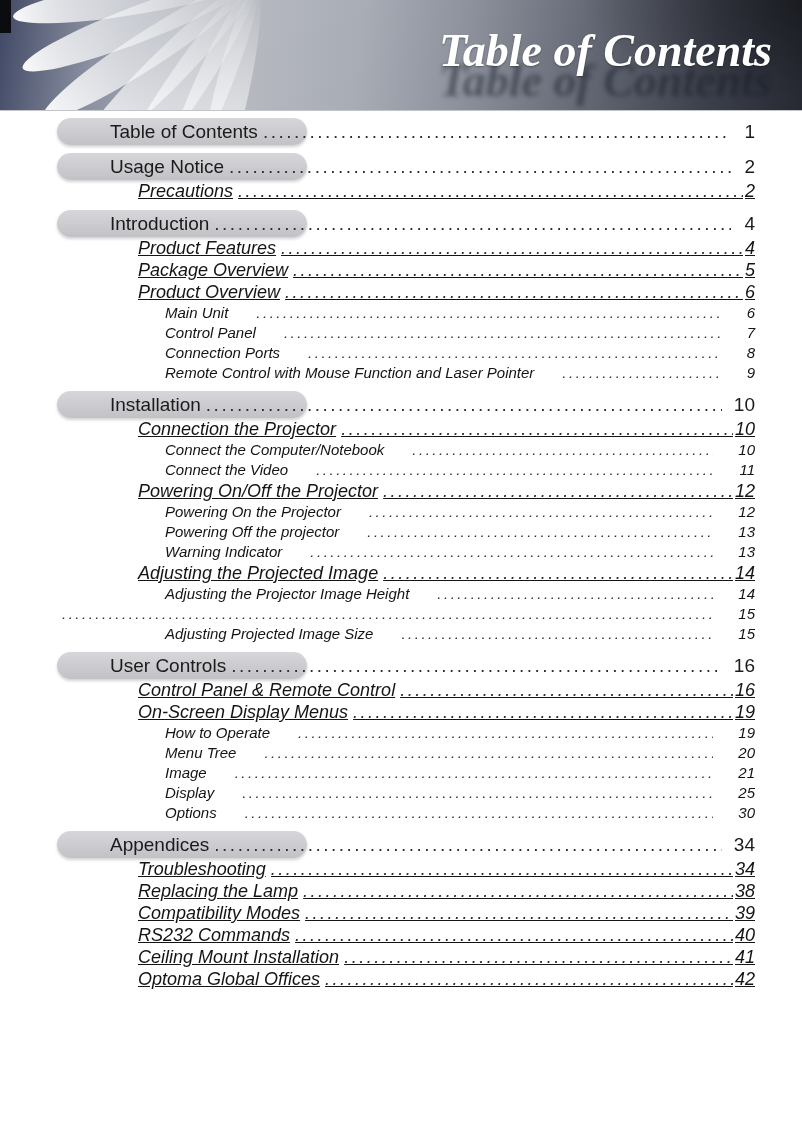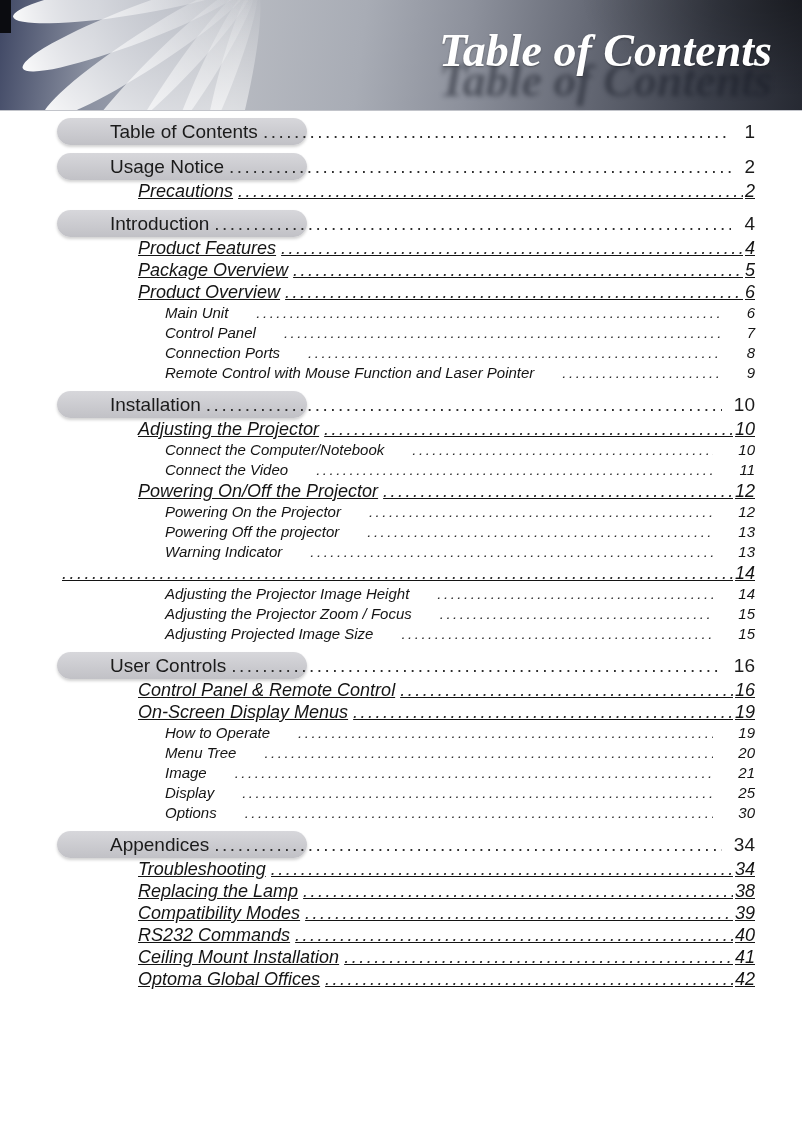--- a/index.html
+++ b/index.html
@@ -199,21 +199,21 @@
         </div>
       </div>
       <div class="toc-section">
         <div class="row l1">
           <span class="pill"></span>
           <span class="lbl">Installation</span>
           <span class="leader"></span>
           <span class="pg">10</span>
         </div>
         <div class="row l2">
-          <span class="lbl">Adjusting the Projector</span>
+          <span class="lbl">Connection the Projector</span>
           <span class="leader"></span>
           <span class="pg">10</span>
         </div>
         <div class="row l3">
           <span class="lbl">Connect the Computer/Notebook</span>
           <span class="leader"></span>
           <span class="pg">10</span>
         </div>
         <div class="row l3">
           <span class="lbl">Connect the Video</span>
@@ -234,30 +234,30 @@
           <span class="lbl">Powering Off the projector</span>
           <span class="leader"></span>
           <span class="pg">13</span>
         </div>
         <div class="row l3">
           <span class="lbl">Warning Indicator</span>
           <span class="leader"></span>
           <span class="pg">13</span>
         </div>
         <div class="row l2">
+          <span class="lbl">Adjusting the Projected Image</span>
           <span class="leader"></span>
           <span class="pg">14</span>
         </div>
         <div class="row l3">
           <span class="lbl">Adjusting the Projector Image Height</span>
           <span class="leader"></span>
           <span class="pg">14</span>
         </div>
         <div class="row l3">
-          <span class="lbl">Adjusting the Projector Zoom / Focus</span>
           <span class="leader"></span>
           <span class="pg">15</span>
         </div>
         <div class="row l3">
           <span class="lbl">Adjusting Projected Image Size</span>
           <span class="leader"></span>
           <span class="pg">15</span>
         </div>
       </div>
       <div class="toc-section">

